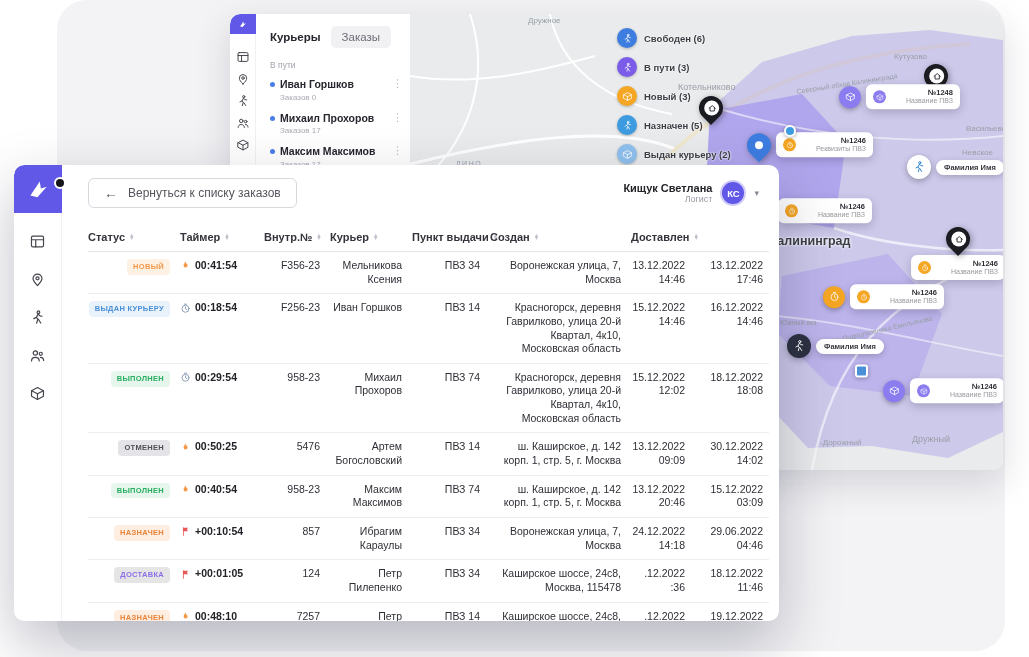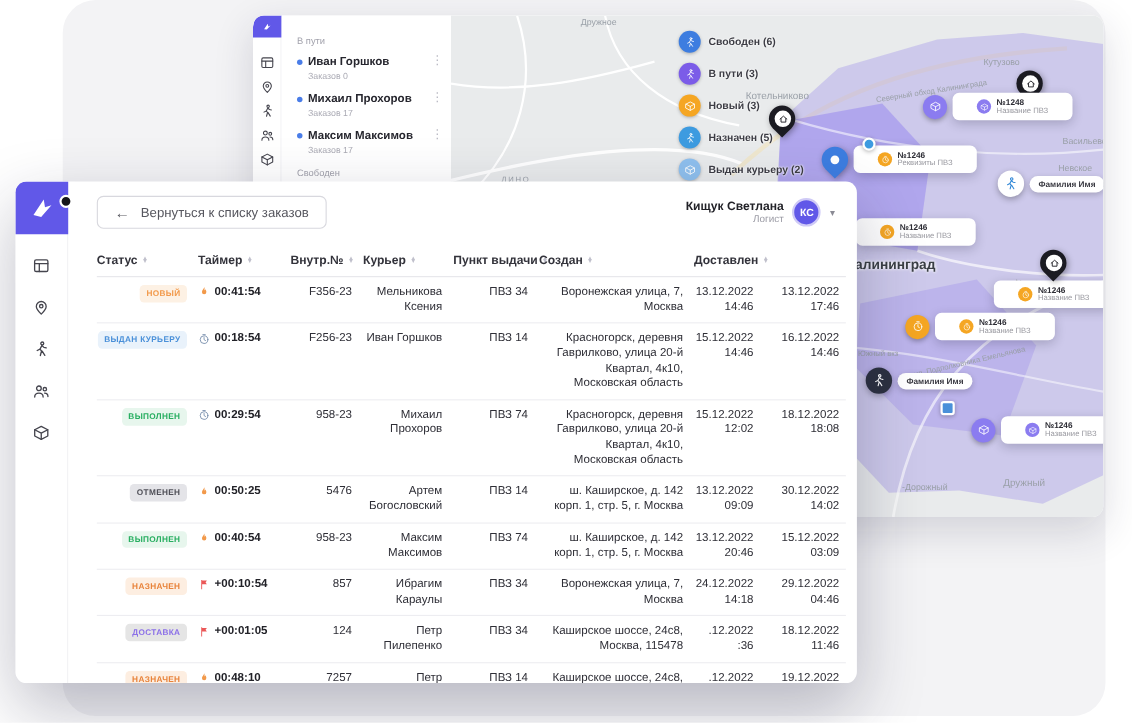--- a/index.html
+++ b/index.html
@@ -52,21 +52,21 @@
     box-shadow:0 2px 5px rgba(0,0,0,.3); flex:none; }
   .rpin::after { content:""; position:absolute; left:50%; bottom:-5px; transform:translateX(-50%); border:5px solid transparent; border-top-color:var(--c); }
   .rpin svg { width:11px; height:11px; color:#fff; }
   .cpin { width:24px; height:24px; border-radius:50%; background:#fff; display:flex; align-items:center; justify-content:center;
     box-shadow:0 2px 6px rgba(0,0,0,.3); flex:none; }
   .cpin svg { width:14px; height:14px; color:#2f86d6; }
   .cpin.dark { background:#2c3140; }
   .cpin.dark svg { color:#fff; }
   .bdot { width:12px; height:12px; border-radius:50%; background:#3d9be0; border:2.5px solid #fff; box-shadow:0 1px 4px rgba(0,0,0,.3); }
   .bsq { width:13px; height:13px; border-radius:3px; background:#4a90d9; border:2px solid #fff; box-shadow:0 1px 4px rgba(0,0,0,.3); }
-  .map-card { display:flex; align-items:center; gap:5px; background:#fff; border-radius:6px; padding:4px 22px; box-shadow:0 3px 10px rgba(20,20,40,.22); }
+  .map-card { display:flex; align-items:center; gap:20px; background:#fff; border-radius:6px; padding:4px 7px; box-shadow:0 3px 10px rgba(20,20,40,.22);text-align:right; }
   .card-ic { width:13px; height:13px; border-radius:50%; display:flex; align-items:center; justify-content:center; flex:none; }
   .card-ic svg { width:8px; height:8px; color:#fff; }
   .card-tx { display:flex; flex-direction:column; line-height:1.2; }
   .cid { font-size:7.5px; font-weight:700; color:#2c2c34; white-space:nowrap; }
   .cname { font-size:7px; color:#98989f; white-space:nowrap; }
   .pill { background:#fff; border-radius:9px; padding:3px 8px; font-size:7.5px; font-weight:700; color:#3a3a42; box-shadow:0 2px 6px rgba(0,0,0,.2); white-space:nowrap; }
 
   
   .orders-window { position:absolute; left:14px; top:165px; width:765px; height:456px; background:#fff; border-radius:10px;
     box-shadow:0 24px 60px rgba(30,30,60,.28); display:flex; overflow:hidden; z-index:5; }
@@ -146,20 +146,24 @@
           <span class="rail-icon">
             <svg viewBox="0 0 24 24" fill="none" stroke="currentColor" stroke-width="1.7" stroke-linecap="round" stroke-linejoin="round">
               <path d="M3.6 8L12 3.6 20.4 8v8L12 20.4 3.6 16z"></path>
               <path d="M3.6 8l8.4 4.4L20.4 8M12 12.4v8"></path>
             </svg>
           </span>
         </div>
     </aside>
 
     <aside class="courier-panel">
+      <div class="tabs" id="mapTabs">
+          <span class="tab ">Курьеры</span>
+          <span class="tab inactive">Заказы</span>
+        </div>
       <div class="sec-label">В пути</div>
       <div id="courierList">
           <div class="courier-item">
        <span class="courier-dot"></span>
        <span>
          <div class="courier-name">Иван Горшков</div>
          <div class="courier-sub">Заказов 0</div>
        </span>
        <span class="kebab">⋮</span>
      </div>
@@ -640,21 +644,21 @@
                   </svg>
                 </span>
                 <span>+00:10:54</span>
               </div>
        <div class="cell">857</div>
        <div class="cell">Ибрагим Караулы</div>
        <div class="cell">ПВЗ 34</div>
        <div class="cell">Воронежская улица, 7, Москва</div>
        <div class="cell datecell">24.12.2022
 14:18</div>
-       <div class="cell datecell">29.12.2022
+       <div class="cell datecell">29.06.2022
 04:46</div>
      </div>
             <div class="trow brow">
        <div class="cell"><span class="badge" style="color:#8b6fe8;background:#e5e5e5">ДОСТАВКА</span></div>
        <div class="cell timer">
                 <span class="icn" style="color:#eb5757">
                   <svg viewBox="0 0 24 24" fill="none" stroke="currentColor" stroke-width="1.7" stroke-linecap="round" stroke-linejoin="round">
                     <path fill="currentColor" stroke="none" d="M6.4 2.8h1.8v18.4H6.4zM8.2 4h9.4l-2.6 3.6 2.6 3.6H8.2z"></path>
                   </svg>
                 </span>

